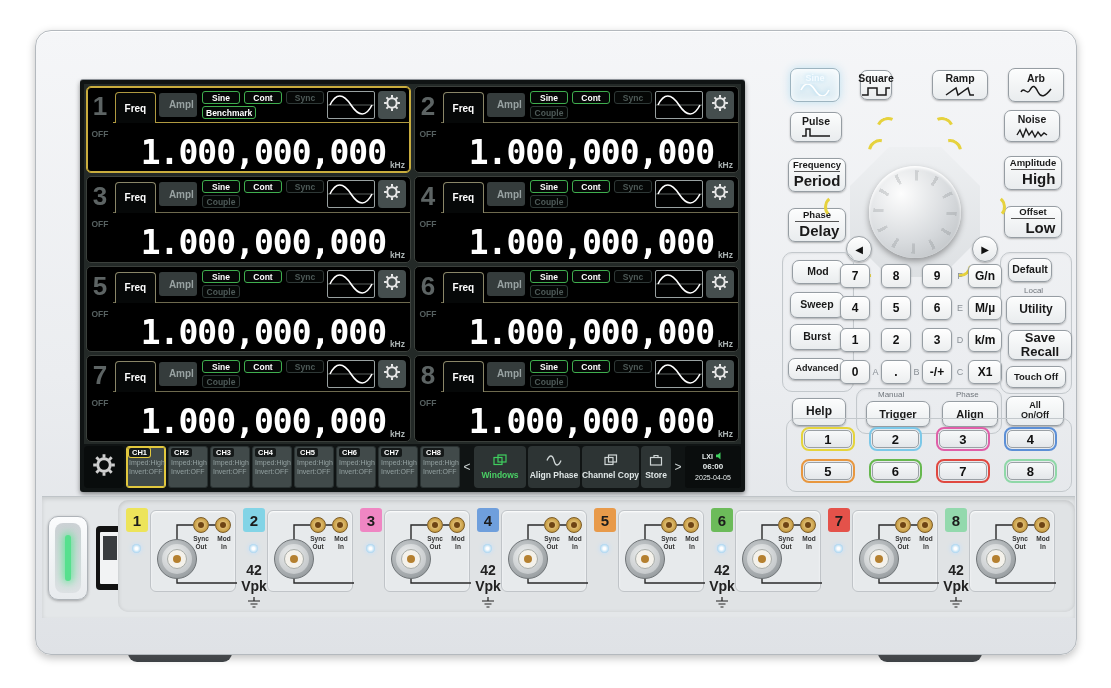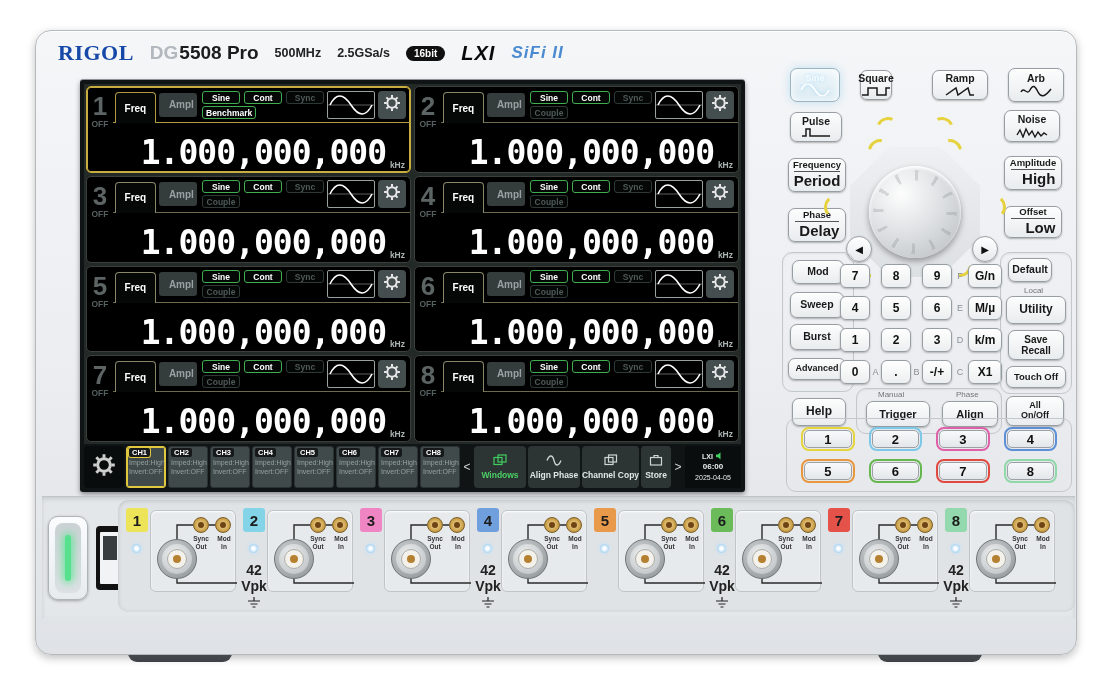--- a/index.html
+++ b/index.html
@@ -26,21 +26,21 @@
 
   
   .screen{position:absolute;left:80px;top:80px;width:665px;height:412px;background:#101414;
     border-radius:3px;box-shadow:0 -1px 0 #8d9298,0 2px 5px rgba(0,0,0,.45);}
   .ch-grid{position:absolute;left:4px;right:4px;top:4px;bottom:48px;display:grid;
     grid-template-columns:1fr 1fr;grid-template-rows:repeat(4,1fr);gap:3px;background:#232927;padding:2px;}
   .chp{position:relative;background:#000;border:1px solid #3b403c;border-radius:5px;display:flex;overflow:hidden;}
   .chp.sel{border-color:#c9ad3e;box-shadow:0 0 0 1px #c9ad3e inset;}
   .chp-id{width:26px;text-align:center;padding-top:6px;flex:0 0 26px;}
   .chp-num{font-size:26px;font-weight:bold;color:#5d6464;line-height:1;}
-  .chp-off{font-size:8.5px;font-weight:bold;color:#566060;}
+  .chp-off{font-size:8.5px;font-weight:bold;color:#566060;margin-top:10px;}
   .chp-main{flex:1;display:flex;flex-direction:column;min-width:0;}
   .chp-head{height:36px;display:flex;align-items:center;gap:3px;padding:0 4px 0 2px;border-bottom:1px solid #6e6a4e;}
   .chp.sel .chp-head{border-bottom-color:#b09a40;}
   .tabfreq{width:48px;height:31px;margin-top:6px;background:#060808;border:1px solid #8a8668;border-bottom:none;
     border-radius:4px 4px 0 0;color:#fff;font-size:10px;font-weight:bold;display:flex;align-items:center;justify-content:center;}
   .chp.sel .tabfreq{border-color:#b09a40;}
   .bampl{width:44px;height:24px;background:#353c3c;border-radius:3px;color:#98a2a2;font-size:10px;font-weight:bold;
     display:flex;align-items:center;justify-content:center;padding-left:7px;}
   .pillgrid{display:grid;grid-template-columns:auto auto auto;gap:2px 4px;align-items:center;margin-left:2px;}
   .pill{min-width:38px;padding:0 3px;height:13px;line-height:12px;font-size:8.5px;font-weight:bold;text-align:center;
@@ -147,29 +147,20 @@
   .usb-t{position:absolute;left:7px;top:10px;width:14px;height:24px;background:#3a3d40;}
 </style>
 </head>
 <body>
 
 <div class="stage">
   <div class="foot l"></div>
   <div class="foot r"></div>
   <div class="ibody"></div>
 
-  <div class="hdr">
-    <span class="brand">RIGOL</span>
-    <span class="model"><span class="dg">DG</span><span>5508 Pro</span></span>
-    <span class="spec">500MHz</span>
-    <span class="spec">2.5GSa/s</span>
-    <span class="bits">16bit</span>
-    <span class="lxi">LXI</span>
-    <span class="sifi">SiFi II</span>
-  </div>
 
   <div class="screen">
     <div class="ch-grid" id="ch-grid">
   <div class="chp sel">
     <div class="chp-id">
       <div class="chp-num">1</div>
       <div class="chp-off">OFF</div>
     </div>
     <div class="chp-main">
       <div class="chp-head">
@@ -683,21 +674,21 @@
     </div>
 
     <div class="group" style="left:250px;top:207px;width:72px;height:142px"></div>
     <div class="pbtn" style="left:258px;top:213px;width:44px;height:24px">
         <span>Default</span>
       </div>
     <span class="slbl" style="left:274px;top:241px">Local</span>
     <div class="pbtn" style="left:256px;top:251px;width:60px;height:28px;font-size:12px">
         <span>Utility</span>
       </div>
-    <div class="pbtn" style="left:258px;top:285px;width:56px;height:30px;font-size:10px">
+    <div class="pbtn" style="left:258px;top:285px;width:64px;height:30px;font-size:13px">
       <span>Save</span>
         <span>Recall</span>
     </div>
     <div class="pbtn" style="left:256px;top:321px;width:60px;height:22px;font-size:9.5px">
         <span>Touch Off</span>
       </div>
 
     <div class="pbtn" style="left:42px;top:353px;width:54px;height:28px;font-size:12px">
         <span>Help</span>
       </div>

